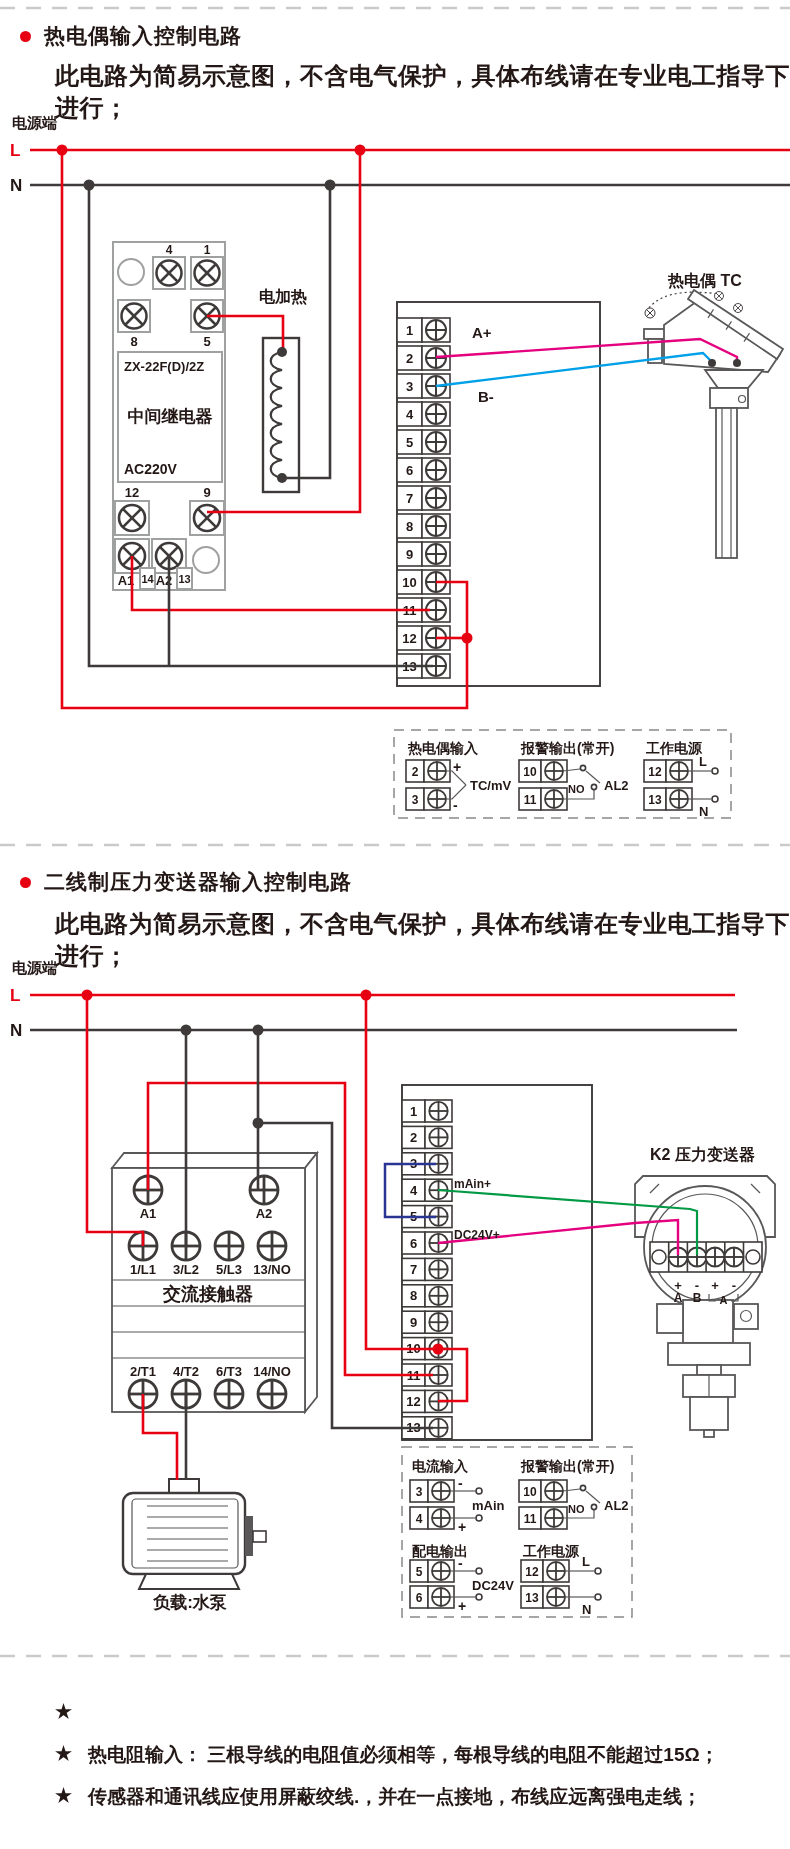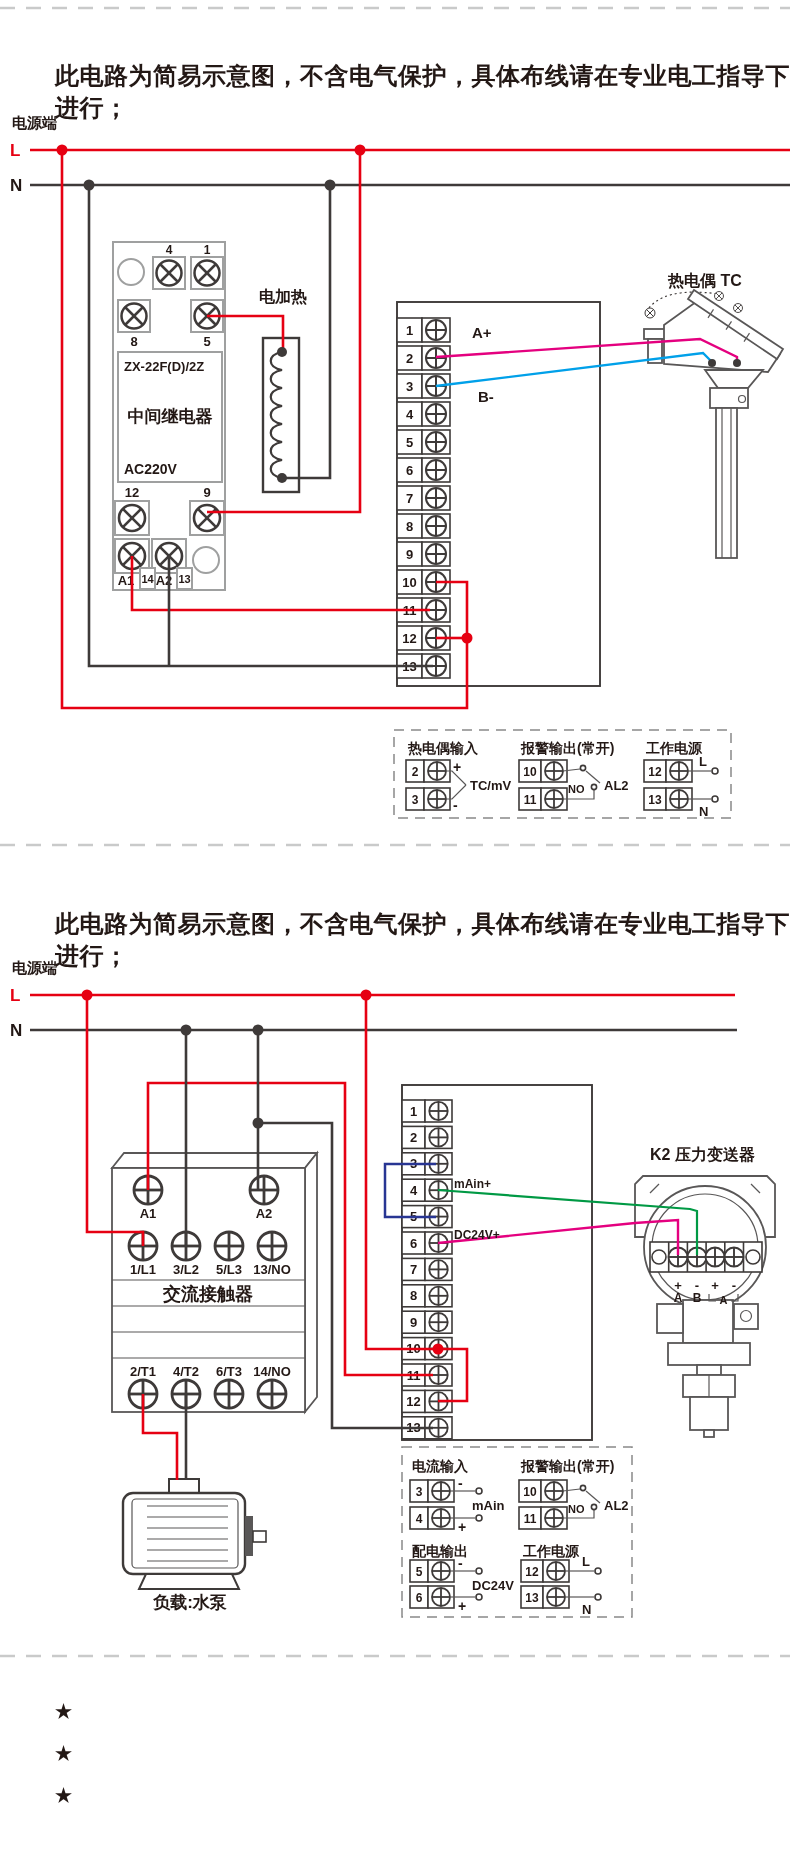--- a/index.html
+++ b/index.html
@@ -565,28 +565,38 @@
             <circle class="oc" cx="598" cy="1571" r="3"></circle>
         <line class="thin" x1="565" y1="1597" x2="594" y2="1597"></line>
             <circle class="oc" cx="598" cy="1597" r="3"></circle>
         <text class="t13" x="582" y="1566">L</text>
         <text class="t13" x="582" y="1614">N</text>
       </g>
     </g>
   </g>
 </svg>
 
+<div class="title-row" style="left:20px;top:22px;">
+  <span class="bullet"></span>
+  <span class="sec-title">热电偶输入控制电路</span>
+</div>
 <div class="sec-sub" style="left:55px;top:60px;">此电路为简易示意图，不含电气保护，具体布线请在专业电工指导下进行；</div>
 
+<div class="title-row" style="left:20px;top:868px;">
+  <span class="bullet"></span>
+  <span class="sec-title">二线制压力变送器输入控制电路</span>
+</div>
 <div class="sec-sub" style="left:55px;top:908px;">此电路为简易示意图，不含电气保护，具体布线请在专业电工指导下进行；</div>
 
 <div class="footnotes">
   <div class="fn">
     <span class="star">★</span>
   </div>
   <div class="fn">
     <span class="star">★</span>
+    <span>热电阻输入： 三根导线的电阻值必须相等，每根导线的电阻不能超过15Ω；</span>
   </div>
   <div class="fn">
     <span class="star">★</span>
+    <span>传感器和通讯线应使用屏蔽绞线.，并在一点接地，布线应远离强电走线；</span>
   </div>
 </div>
 </div>
 
 </body></html>

